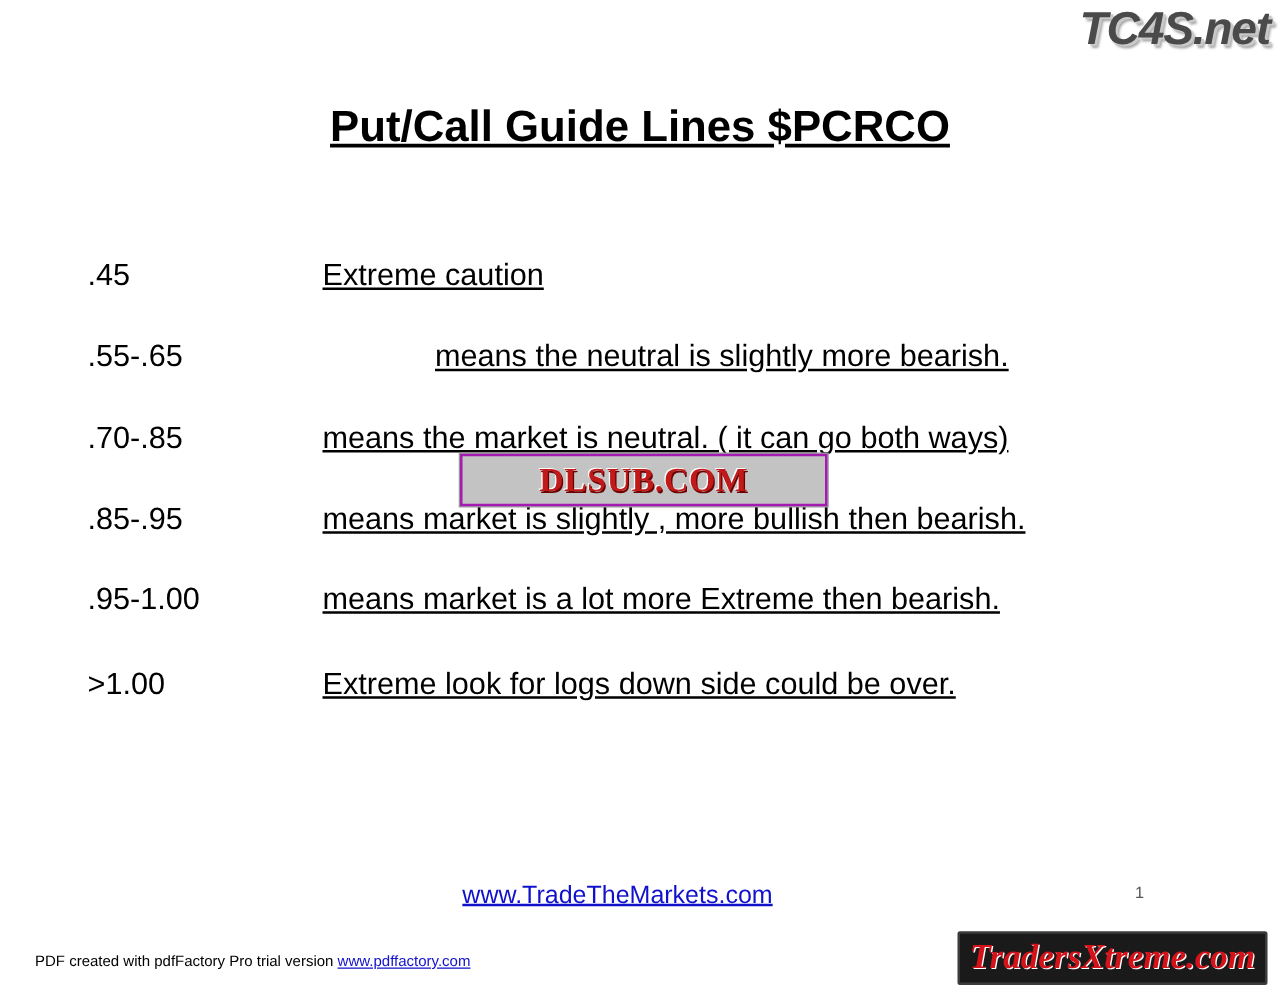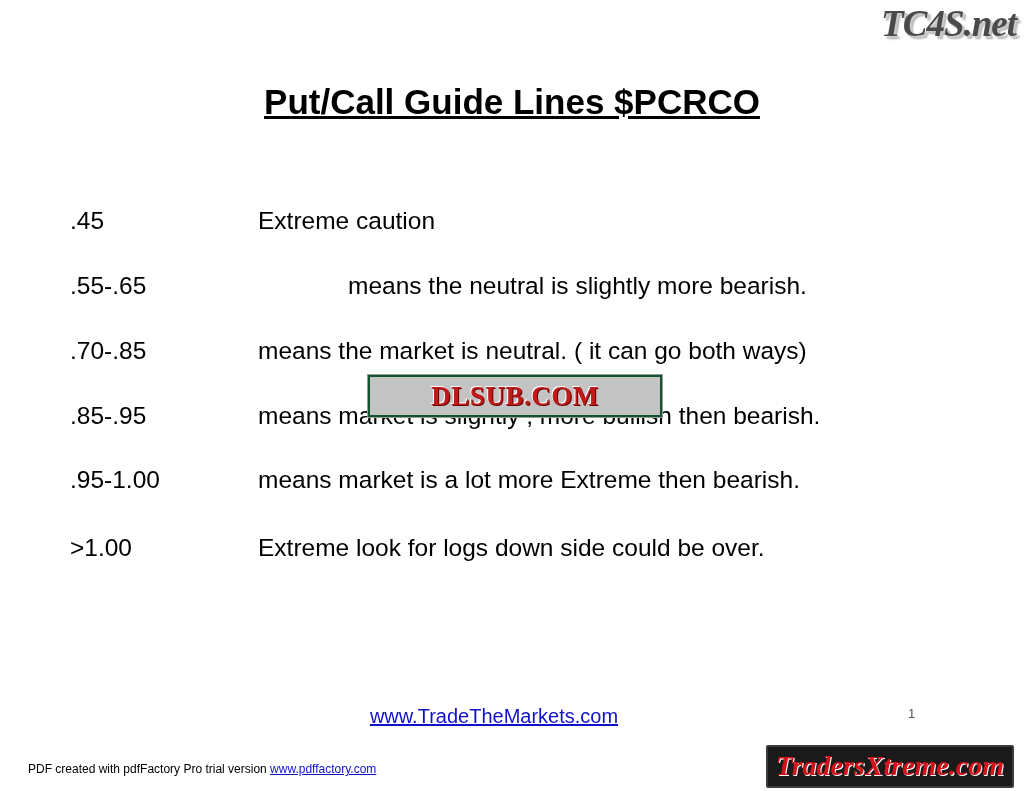--- a/index.html
+++ b/index.html
@@ -14,21 +14,21 @@
     color: #000000;
     position: relative;
     overflow: hidden;
   }
 
   
   .brand-top {
     position: absolute;
     top: 2px;
     right: 8px;
-    font-family: Liberation Serif, serif;
+    font-family: Liberation Sans, sans-serif;
     font-weight: bold;
     font-style: italic;
     font-size: 37px;
     letter-spacing: -1px;
     color: #4a4a4a;
     text-shadow: 2px 2px 0 #c9c9c9, 3px 3px 2px rgba(0,0,0,0.35);
   }
 
   
   .slide-title {
@@ -43,20 +43,21 @@
     letter-spacing: 0px;
     text-decoration: underline;
   }
 
   
   .rows {
     position: absolute;
     top: 203px;
     left: 70px;
     width: 900px;
+    text-decoration: underline;
   }
   .row {
     position: relative;
     font-size: 24.5px;
     line-height: 36px;
     color: #000000;
     margin-bottom: 29px;
   }
   .row .key {
     display: inline-block;
@@ -71,24 +72,24 @@
     padding-left: 90px;
   }
   .row.r3 { margin-bottom: 28px; }
   .row.r4 { margin-bottom: 32px; }
   .row.r5 { margin-bottom: 33px; }
 
   
   .watermark {
     position: absolute;
     left: 368px;
-    top: 375px;
+    top: 363px;
     width: 290px;
     height: 38px;
-    border: 2px solid #14532d;
+    border: 2px solid #a21caf;
     background: #c3c3c3;
     box-shadow: 0 0 0 1px #9a9a9a;
     display: flex;
     align-items: center;
     justify-content: center;
   }
   .watermark span {
     font-family: "Liberation Serif", serif;
     font-weight: bold;
     font-size: 27px;

